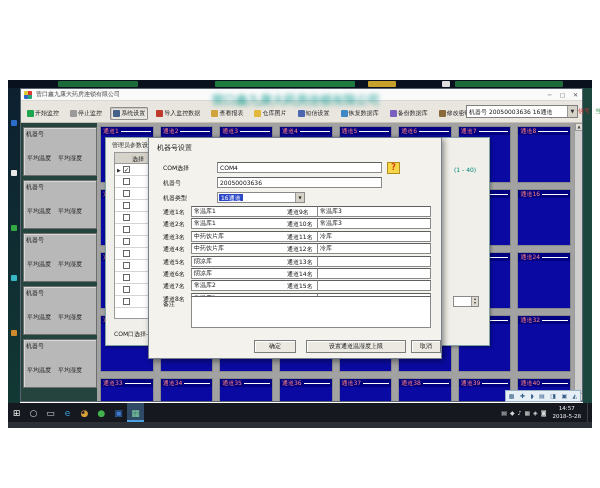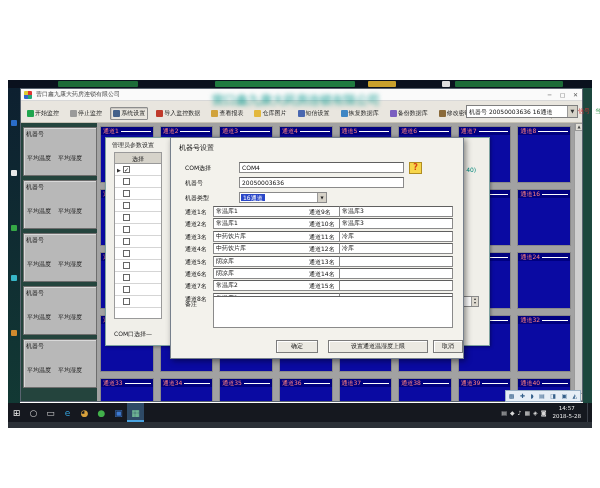--- a/index.html
+++ b/index.html
@@ -59,21 +59,21 @@
   .ath { height:11px; background:#d6d3ca; border-bottom:1px solid #9a9a9a; font-size:6px; text-align:center; line-height:11px; color:#222; }
   .arow { height:12px; border-bottom:1px solid #d5d5d5; display:flex; align-items:center; }
   .amark { width:8px; font-size:5px; color:#333; text-align:center; }
   .acb { width:7px; height:7px; border:1px solid #666; background:#fff; font-size:6px; line-height:6px; text-align:center; color:#111; }
   .adminfooter { position:absolute; left:8px; bottom:6px; font-size:6px; color:#222; white-space:nowrap; }
   .adminhint { position:absolute; left:348px; top:28px; font-size:6px; color:#00897b; white-space:nowrap; }
   .adminmini { position:absolute; left:347px; top:158px; width:26px; height:11px; background:#fff; border:1px solid #8a8a8a; }
   .adminmini .sp { position:absolute; right:0; top:0; width:7px; height:9px; background:#ddd9cf; border-left:1px solid #999; font-size:4px; line-height:4px; text-align:center; color:#333; }
 
   
-  .modal { left:170px; top:137px; width:294px; height:222px; background:#f3f2ec; border:1px solid #76808c; box-shadow:2px 2px 6px rgba(0,0,0,.45); overflow:hidden; }
+  .modal { left:148px; top:137px; width:294px; height:222px; background:#f3f2ec; border:1px solid #76808c; box-shadow:2px 2px 6px rgba(0,0,0,.45); overflow:hidden; }
   .mtitle { position:absolute; left:8px; top:5px; font-size:7px; color:#111; white-space:nowrap; }
   .flabel { position:absolute; font-size:6px; color:#111; white-space:nowrap; }
   .finput { position:absolute; height:11px; border:1px solid #8a8a8a; border-top-color:#5f5f5f; background:#fff; font-size:6px; padding:0 2px; color:#111; font-family:inherit; }
   .helpbtn { position:absolute; left:238px; top:24px; width:13px; height:12px; background:#f7d64a; border:1px solid #b08e22; color:#d84315; font-weight:bold; font-size:8px; text-align:center; line-height:10px; }
   .typecombo { position:absolute; left:68px; top:54px; width:88px; height:11px; background:#fff; border:1px solid #8a8a8a; }
   .typecombo .sel { position:absolute; left:1px; top:1px; bottom:1px; padding:0 2px; background:#2a47c8; color:#fff; font-size:6px; line-height:8px; }
   .typecombo .arr { position:absolute; right:0; top:0; width:9px; bottom:0; background:#d6d2c8; border-left:1px solid #999; font-size:4px; text-align:center; line-height:9px; color:#222; }
   .chrow { position:absolute; height:11px; }
   .remark-area { position:absolute; left:42px; top:158px; width:240px; height:32px; border:1px solid #8a8a8a; border-top-color:#5f5f5f; background:#fff; resize:none; font-family:inherit; font-size:6px; }
   .dbtn { position:absolute; top:202px; height:13px; background:#ebe9e2; border:1px solid #7c7c7c; box-shadow:inset 1px 1px 0 #fff; font-size:6px; color:#111; text-align:center; line-height:11px; }

